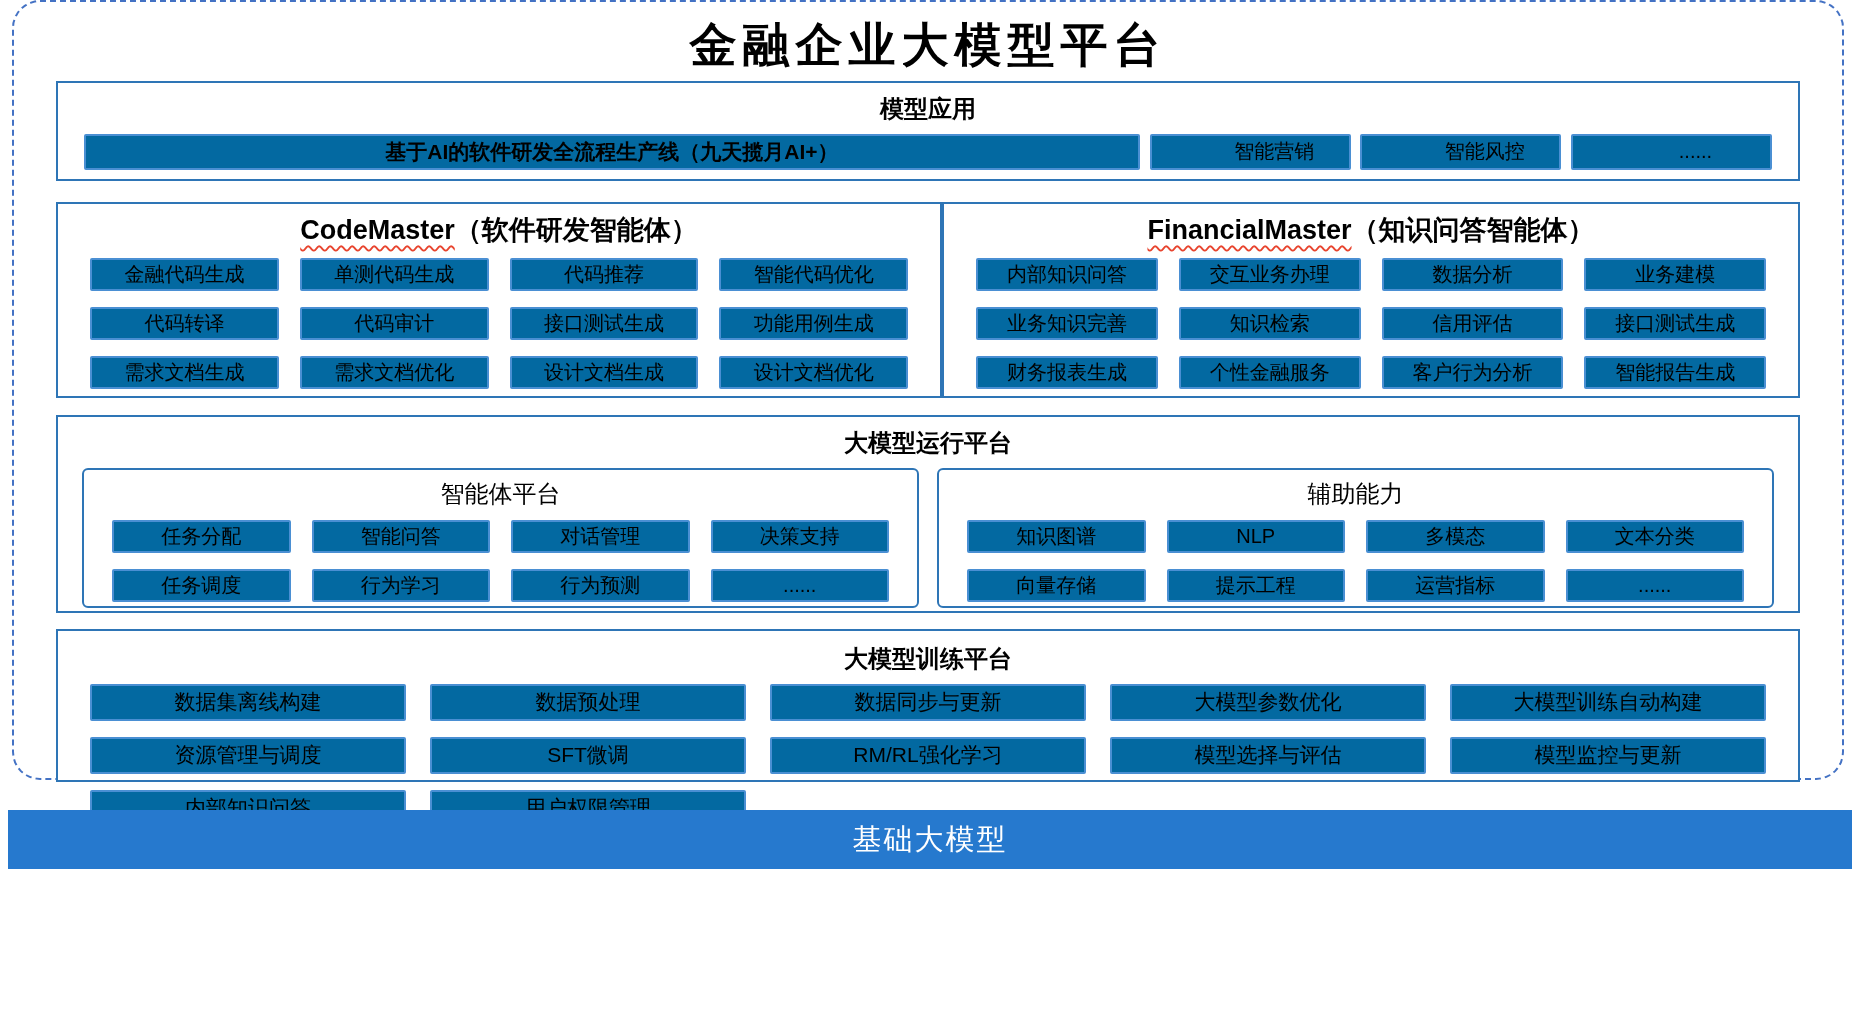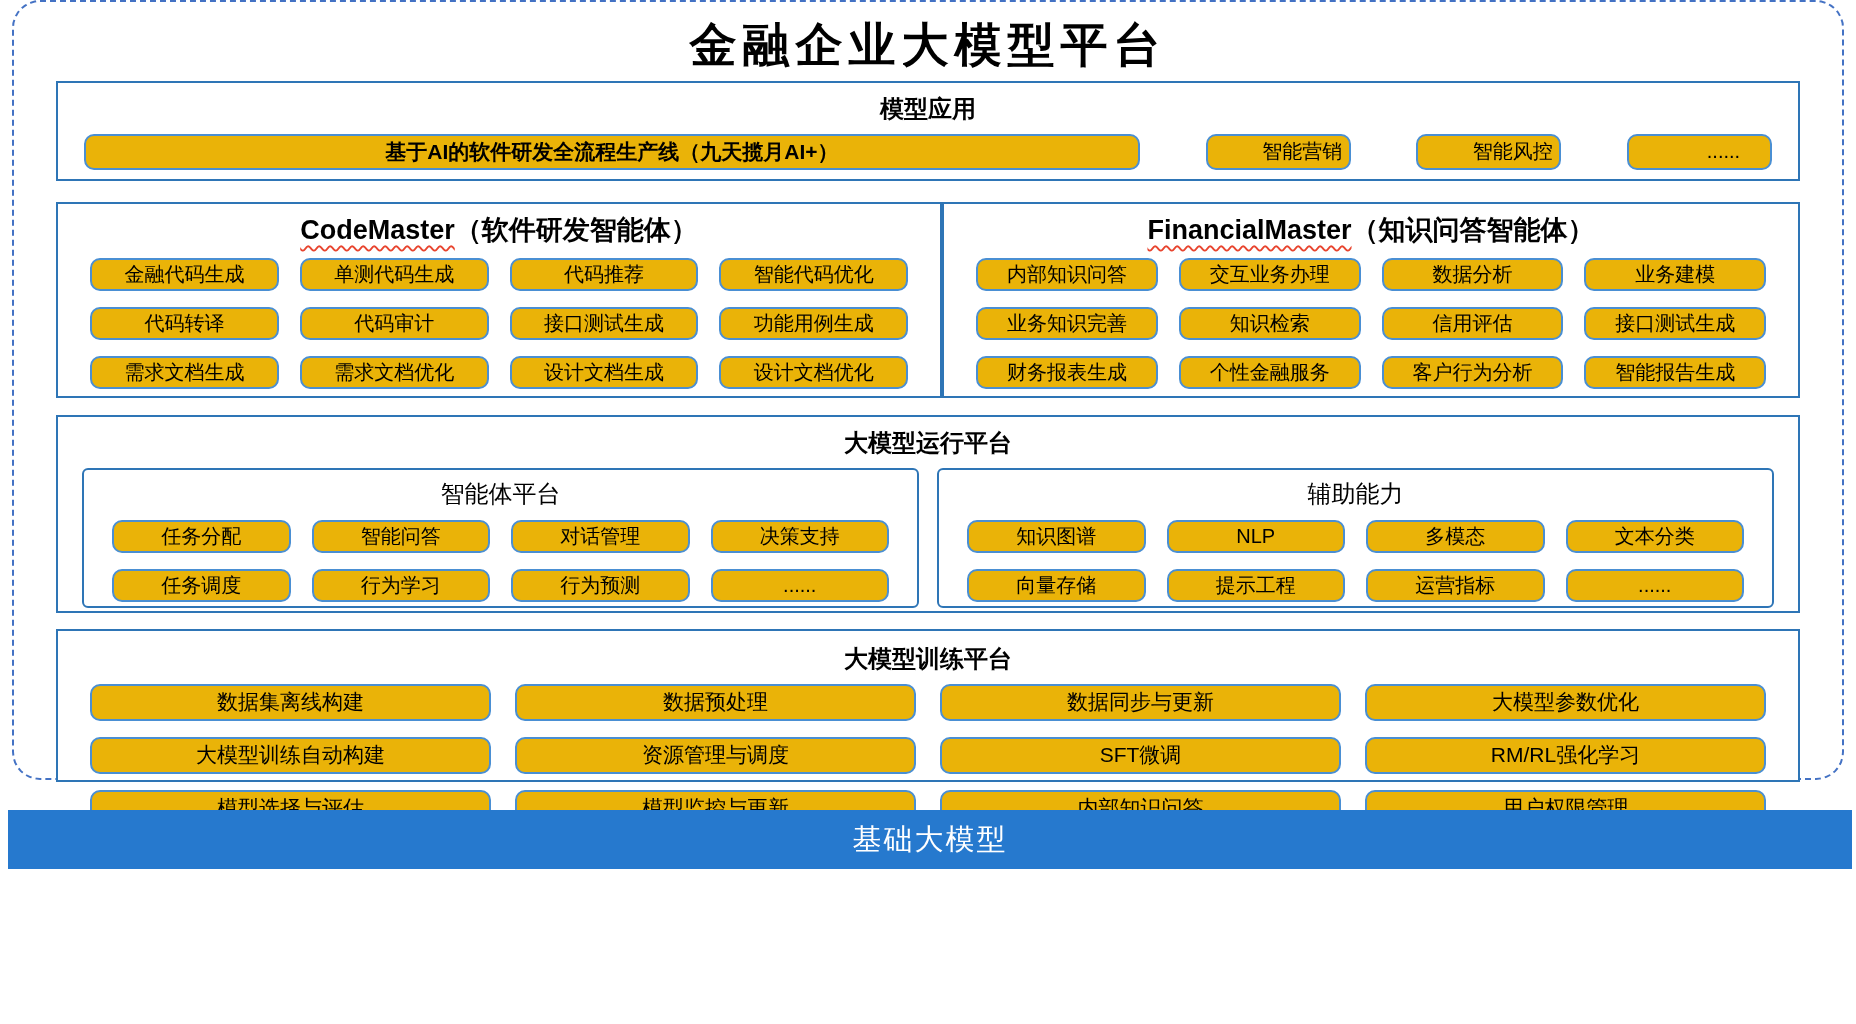--- a/index.html
+++ b/index.html
@@ -19,30 +19,30 @@
     font-size:47px;line-height:1.25;letter-spacing:6px;color:#000;
   }
   .box{
     border:2px solid #2E75B6;background:#fff;box-sizing:border-box;
   }
   .sec-header{
     text-align:center;font-weight:bold;font-size:24px;line-height:1.2;
     margin:8px 0 10px;color:#000000;
   }
   .item{
-    border:2px solid #4A8FD3;border-radius:10px;background:#eab308;
+    border:2px solid #4A8FD3;border-radius:2px;background:#0369a1;
     display:flex;align-items:center;justify-content:center;
     font-size:20px;height:36px;box-sizing:border-box;white-space:nowrap;
     color:#000;
   }
   
   .model-apps{height:100px;padding:4px 26px 12px;}
   .apps-row{display:flex;justify-content:space-between;align-items:stretch;height:38px;}
   .apps-row .main-item{width:1056px;font-weight:bold;font-size:21px;}
-  .apps-row .small-item{width:145px;padding-left:48px;}
+  .apps-row .small-item{width:201px;padding-left:48px;}
   
   .agents-row{display:flex;gap:0;margin-top:21px;height:196px;}
   .agent{padding:4px 32px 14px;box-sizing:border-box;}
   .agent-left{width:886px;flex:none;}
   .agent-right{flex:1;}
   .agent-title{
     text-align:center;font-size:27px;font-weight:bold;margin:6px 0 12px;line-height:1.2;
   }
   .squiggle{
     text-decoration:underline wavy #E8442E;
@@ -53,21 +53,21 @@
   
   .run-platform{margin-top:17px;height:198px;padding:4px 24px 14px;}
   .run-cols{display:flex;gap:18px;height:140px;}
   .subbox{
     flex:1;border:2px solid #2E75B6;border-radius:6px;box-sizing:border-box;
     padding:2px 28px 12px;background:#fff;
   }
   .sub-title{text-align:center;font-size:24px;font-weight:400;margin:8px 0 12px;line-height:1.2;}
   
   .train-platform{margin-top:16px;height:153px;padding:6px 32px 14px;}
-  .grid-6{display:grid;grid-template-columns:repeat(4,1fr);gap:16px 24px;}
+  .grid-6{display:grid;grid-template-columns:repeat(5,1fr);gap:16px 24px;}
   .grid-6 .item{height:37px;font-size:21px;}
   
   .base-bar{
     position:absolute;left:8px;right:4px;top:810px;height:59px;
     display:flex;align-items:center;justify-content:center;
     color:#fff;font-size:29px;letter-spacing:2px;
   }
 </style>
 </head>
 <body>

